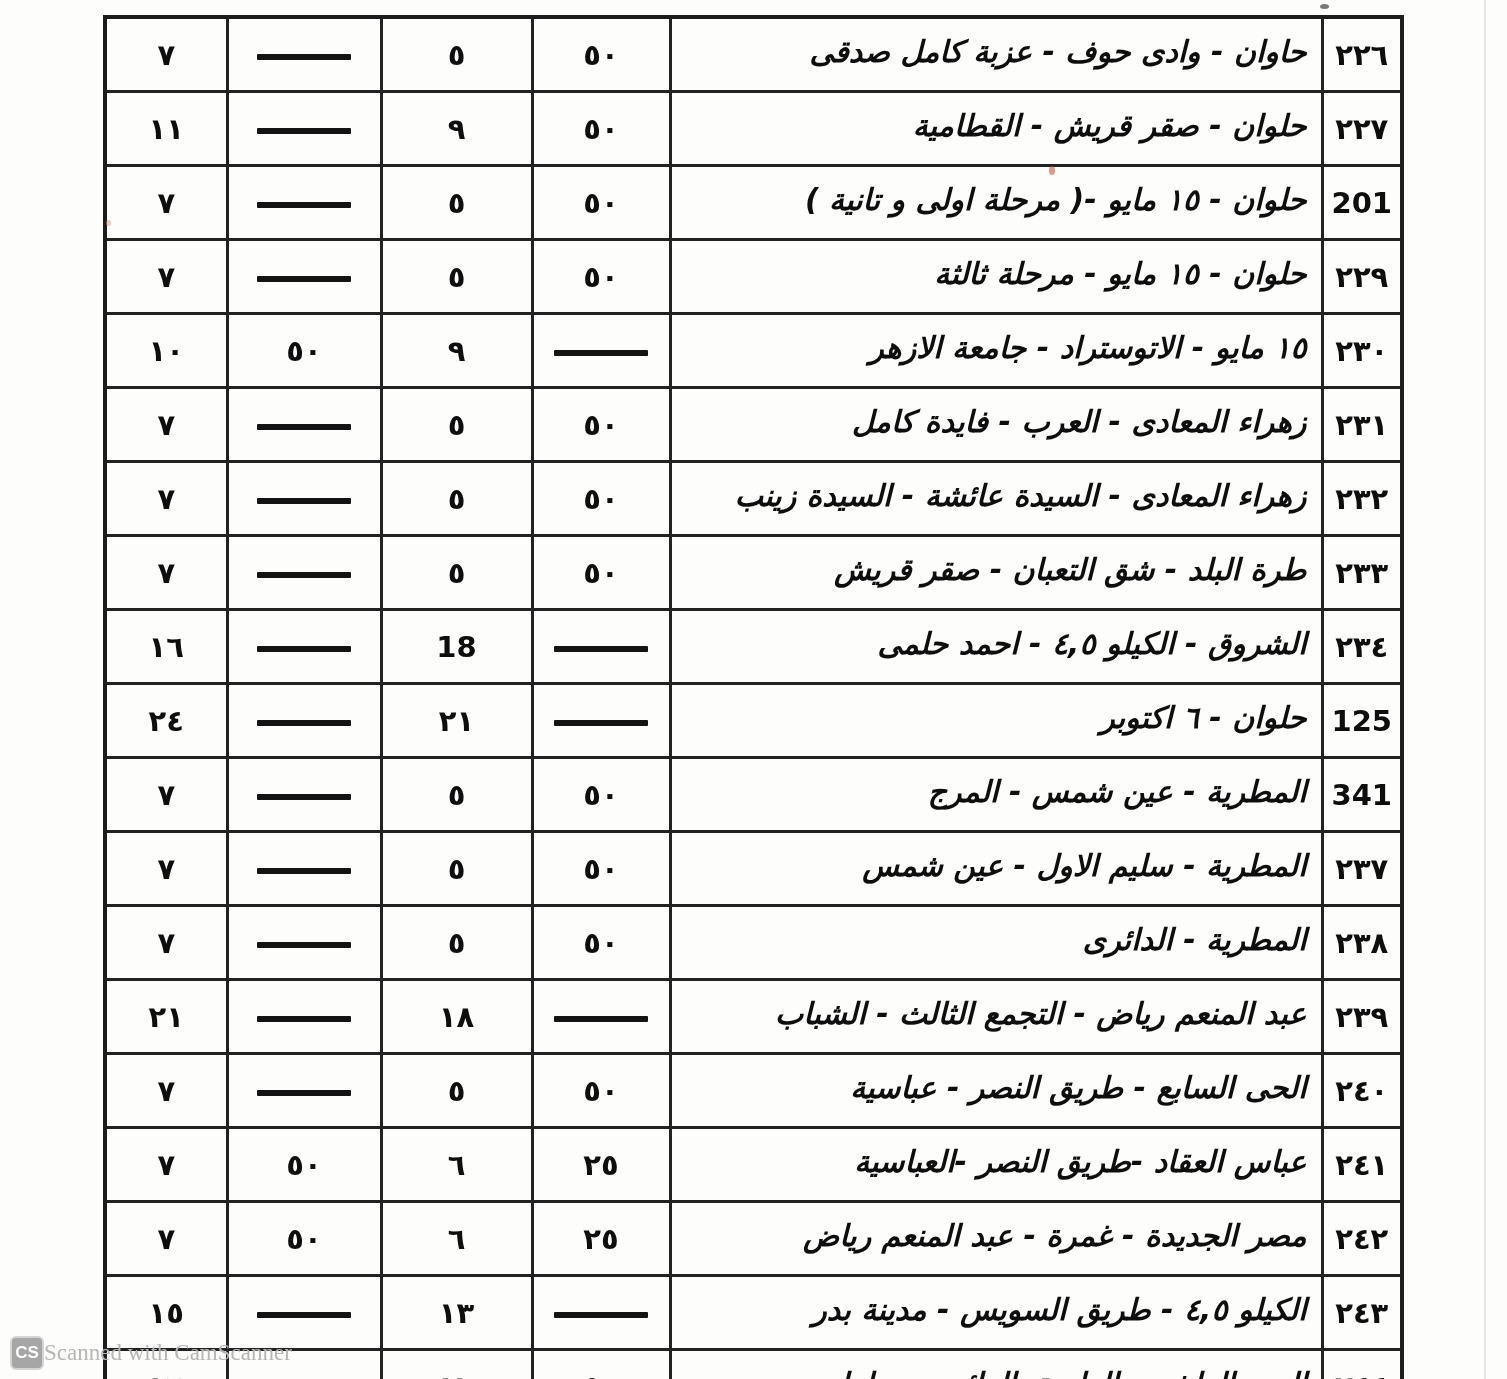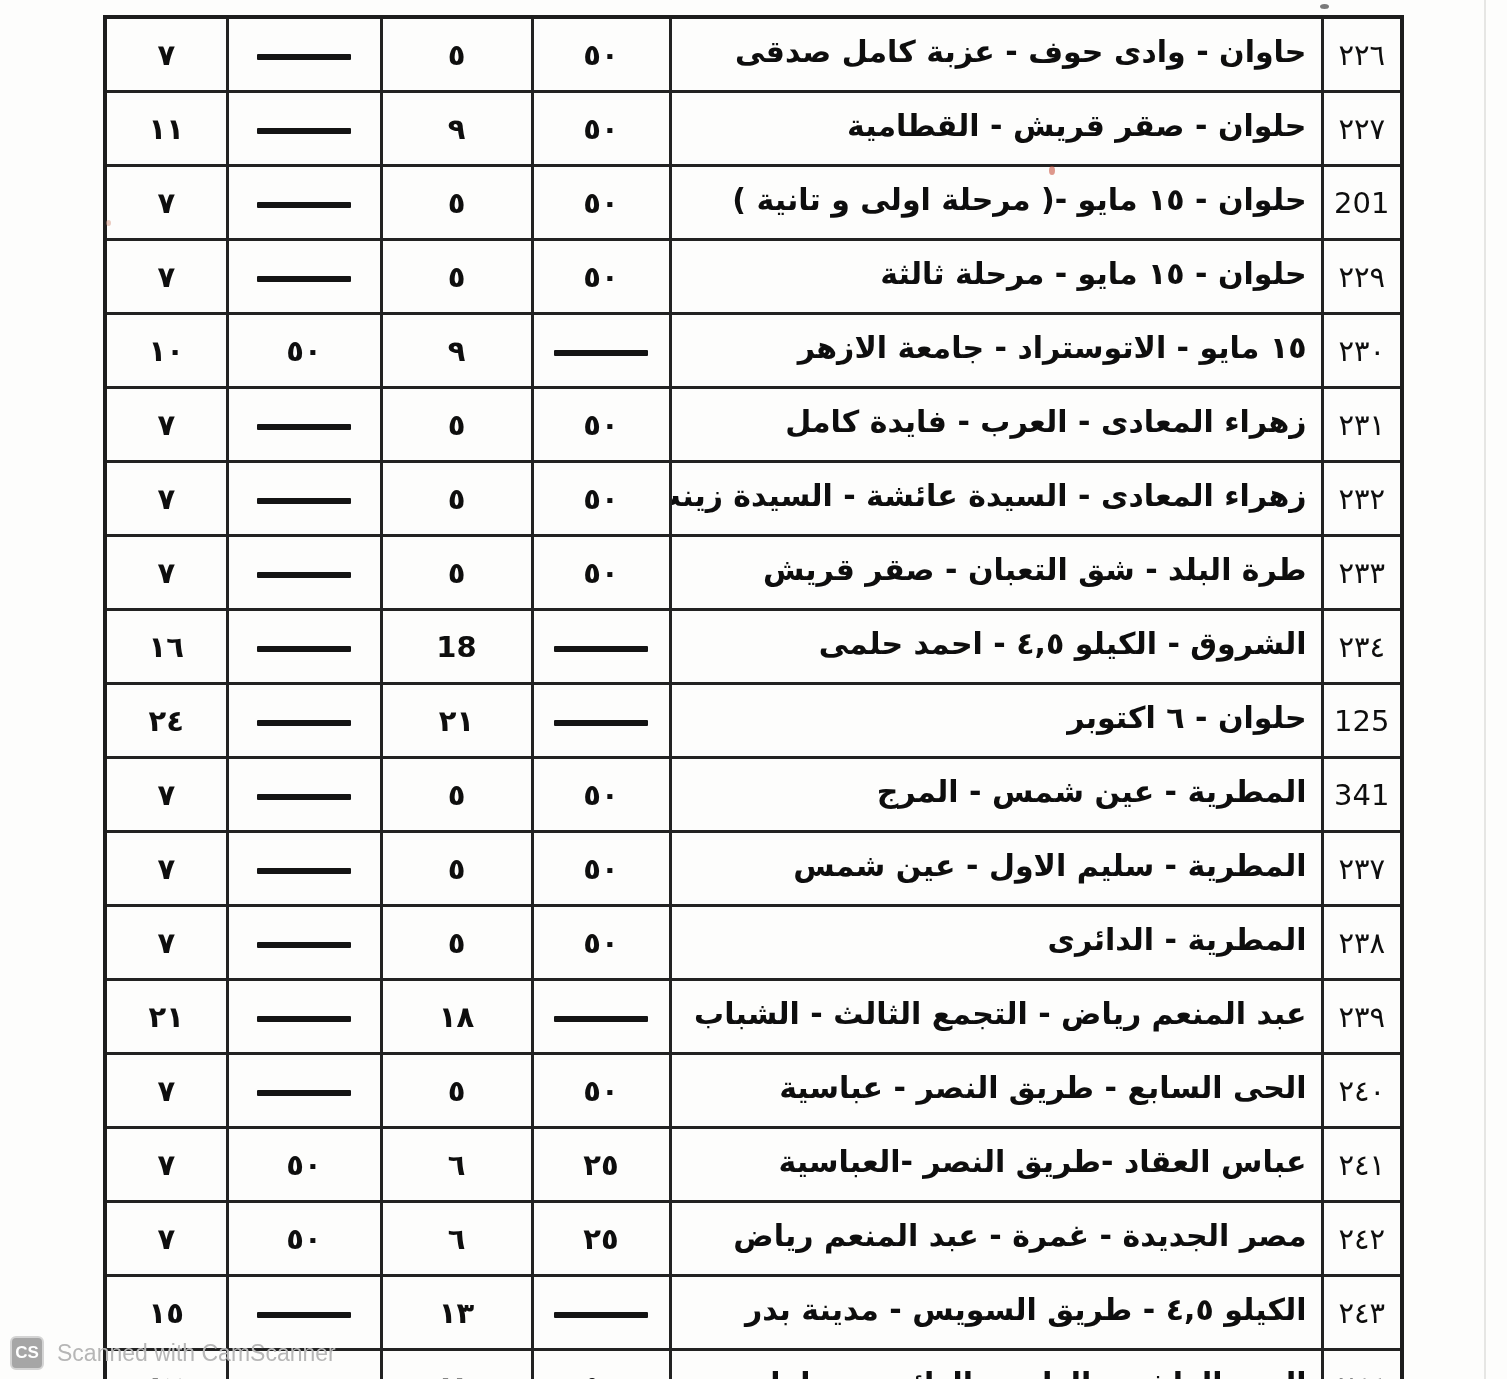--- a/index.html
+++ b/index.html
@@ -27,26 +27,27 @@
     border: 4px solid #1d1d1d;
   }
   table.routes td {
     border: 3px solid #222222;
     height: 65px;
     overflow: hidden;
     vertical-align: middle;
   }
   td.no {
     text-align: center;
-    font-weight: normal;
+    font-weight: bold;
     font-size: 29px;
   }
   td.route {
     text-align: right;
     font-weight: bold;
+    font-style: italic;
     font-size: 30px;
     padding: 0 14px 6px 12px;
     letter-spacing: 0.5px;
     white-space: nowrap;
   }
   td.val {
     text-align: center;
     font-weight: bold;
     font-size: 29px;
   }
@@ -96,40 +97,39 @@
     opacity: 0.5;
     border-radius: 50%;
   }
   
   .watermark {
     position: absolute;
     left: 10px;
     top: 1336px;
     display: flex;
     align-items: center;
-    gap: 13px;
     direction: ltr;
   }
   .cs-logo {
     width: 30px;
     height: 30px;
     background: #a6a6a6;
     border: 2px solid #d4d4d4;
     border-radius: 6px;
     color: #ffffff;
     font-family: "Liberation Sans", sans-serif;
     font-weight: bold;
     font-size: 17px;
     display: flex;
     align-items: center;
     justify-content: center;
   }
   .wm-text {
     color: #b6b6b6;
-    font-family: Liberation Sans, sans-serif;
+    font-family: Liberation Serif, serif;
     font-size: 23px;
   }
 </style>
 </head>
 <body>
 
 <div class="page">
 
   <table class="routes">
     <colgroup>

